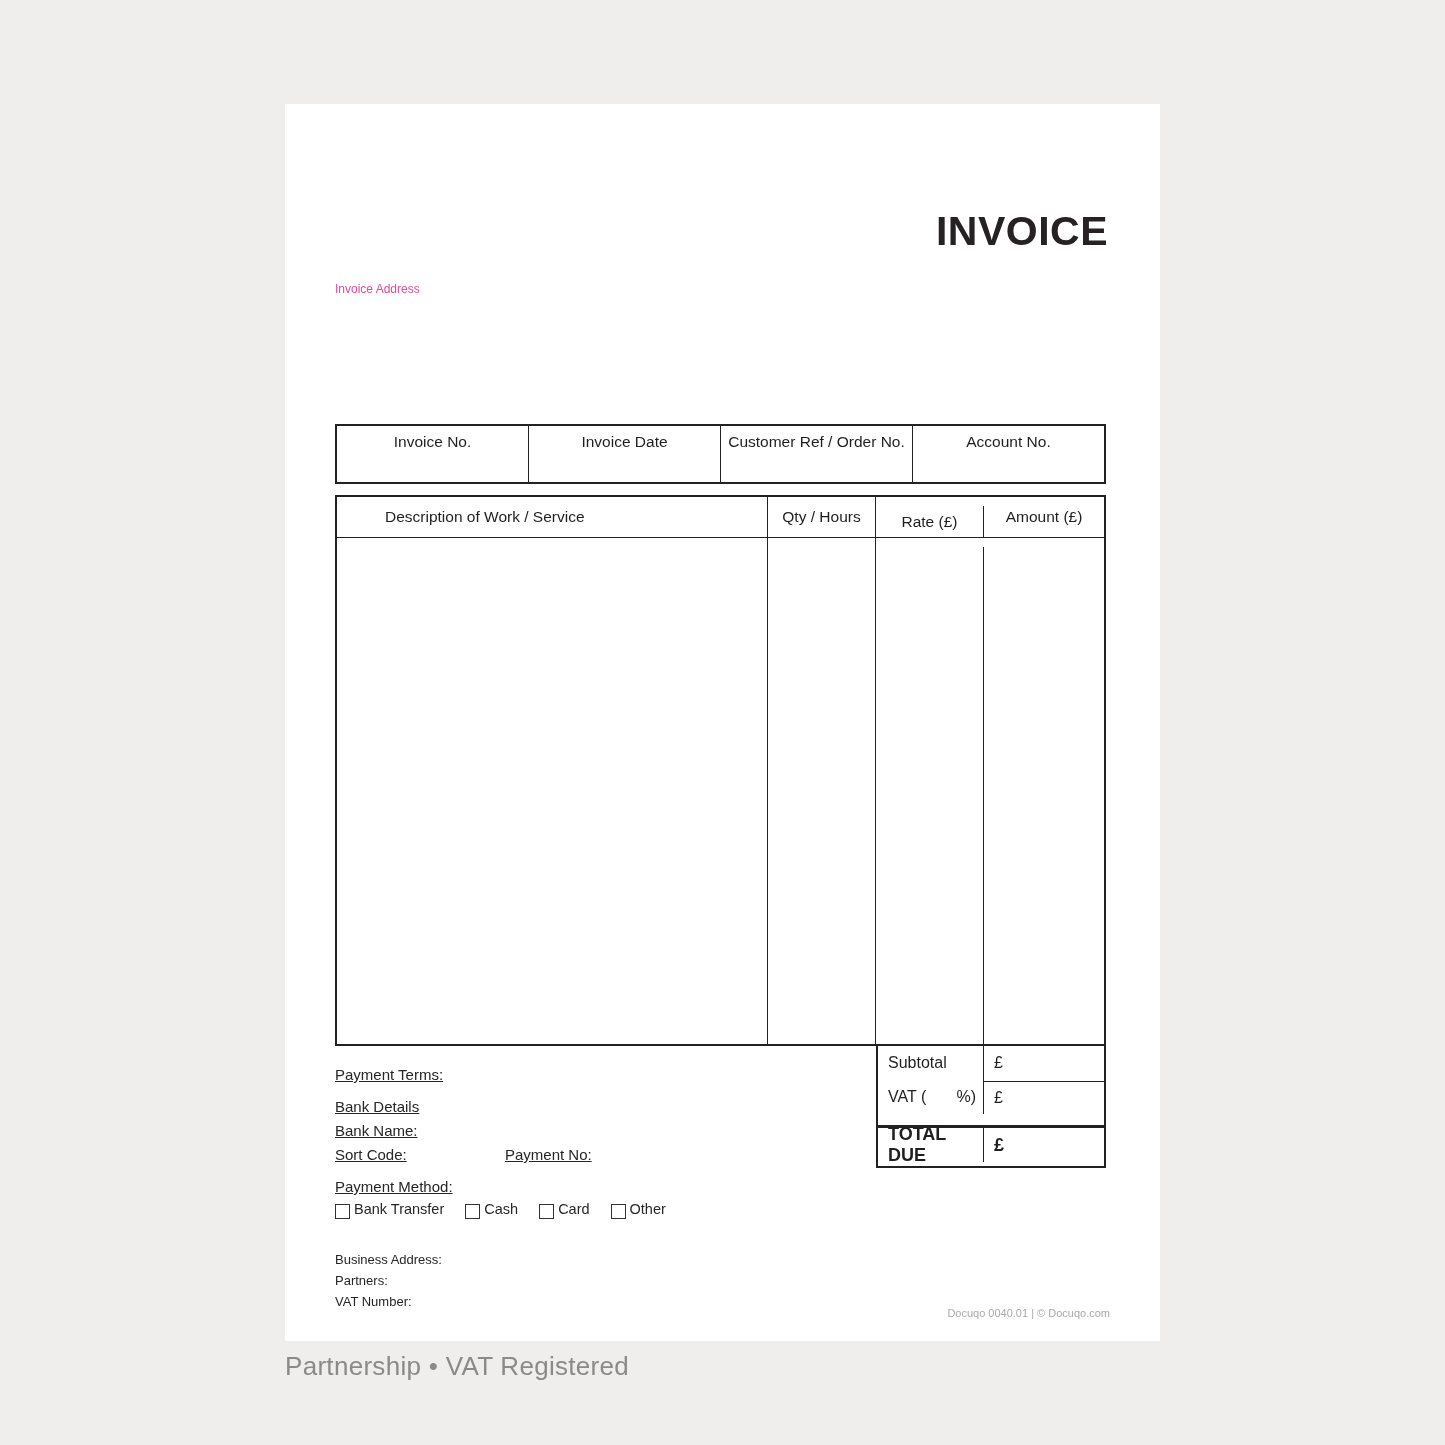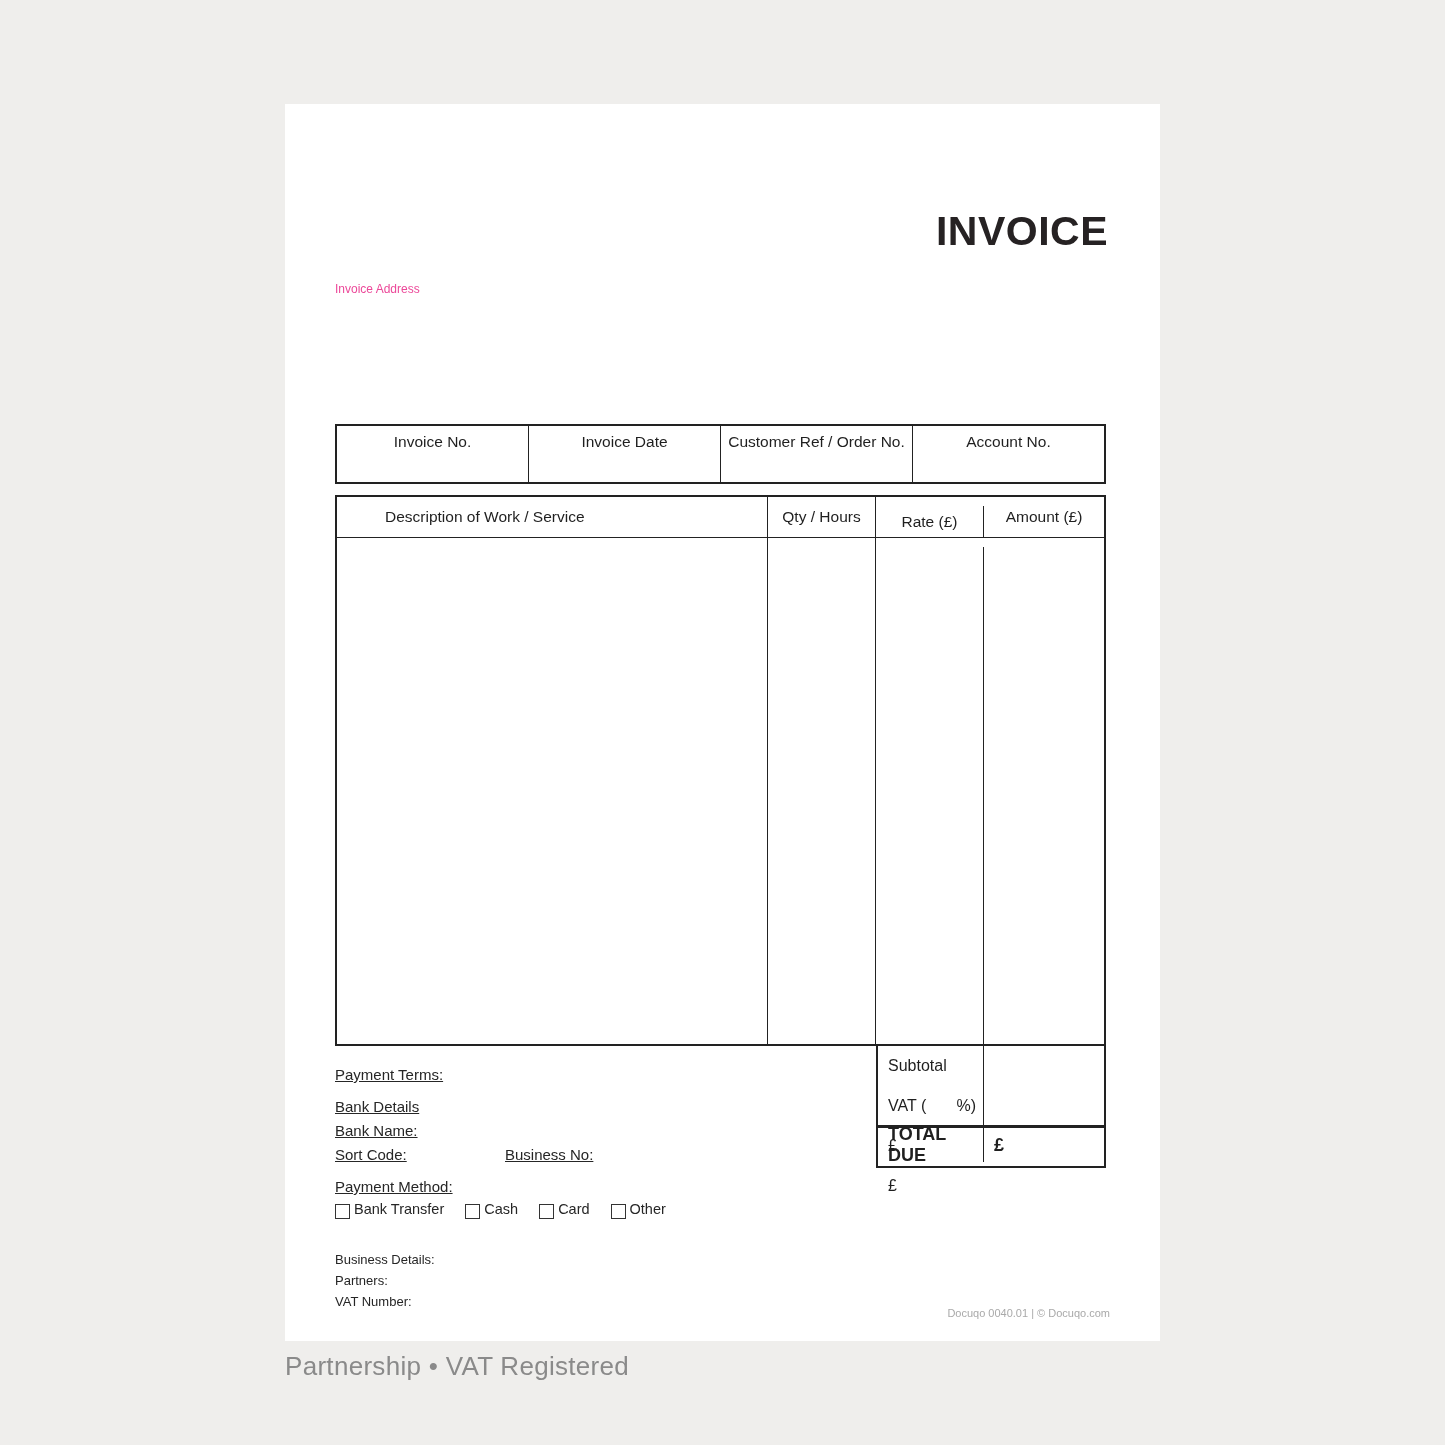--- a/index.html
+++ b/index.html
@@ -80,21 +80,21 @@
   
   .totals {
     position: absolute;
     left: 591px; top: 940px;
     width: 230px; height: 124px;
     border: 2px solid #222222;
     background: #ffffff;
     font-size: 16px;
     color: #1f1f1f;
   }
-  .totals-upper { display: flex; height: 68px; flex-direction: column; }
+  .totals-upper { display: flex; height: 68px; }
   .t-label-col { width: 106px; border-right: 1.5px solid #222222; display: flex; flex-direction: column; }
   .t-amt-col   { flex: 1; display: flex; flex-direction: column; }
   .t-row { height: 40px; display: flex; align-items: center; padding-left: 10px; }
   .t-vat { justify-content: space-between; padding-right: 7px; }
   .t-amt-col .t-row + .t-row { border-top: 1.5px solid #222222; height: 38.5px; }
   .totals-final {
     border-top: 3px solid #222222;
     display: flex; height: 37px;
     font-size: 18px; font-weight: bold; margin-top: 11px;
   }
@@ -188,21 +188,21 @@
     <div class="totals-final">
       <div class="t-label-col">TOTAL DUE</div>
       <div class="t-amt-col">£</div>
     </div>
   </div>
 
   <div class="lbl" style="top:962px;">Payment Terms:</div>
   <div class="lbl" style="top:994px;">Bank Details</div>
   <div class="lbl" style="top:1018px;">Bank Name:</div>
   <div class="lbl" style="top:1042px;">Sort Code:</div>
-  <div class="lbl" style="top:1042px; left:220px;">Business No:</div>
+  <div class="lbl" style="top:1042px; left:220px;">Payment No:</div>
   <div class="lbl" style="top:1074px;">Payment Method:</div>
 
   <div class="checkbox-row">
     <span class="cb-group">
       <span class="checkbox"></span>
       <span>Bank Transfer</span>
     </span>
     <span class="cb-group">
       <span class="checkbox"></span>
       <span>Cash</span>
@@ -210,20 +210,20 @@
     <span class="cb-group">
       <span class="checkbox"></span>
       <span>Card</span>
     </span>
     <span class="cb-group">
       <span class="checkbox"></span>
       <span>Other</span>
     </span>
   </div>
 
-  <div class="small-lbl" style="top:1148px;">Business Details:</div>
+  <div class="small-lbl" style="top:1148px;">Business Address:</div>
   <div class="small-lbl" style="top:1169px;">Partners:</div>
   <div class="small-lbl" style="top:1190px;">VAT Number:</div>
 
   <div class="doc-footer">Docuqo 0040.01 | © Docuqo.com</div>
 </div>
 
 <div class="caption">Partnership • VAT Registered</div>
 
 </body></html>

